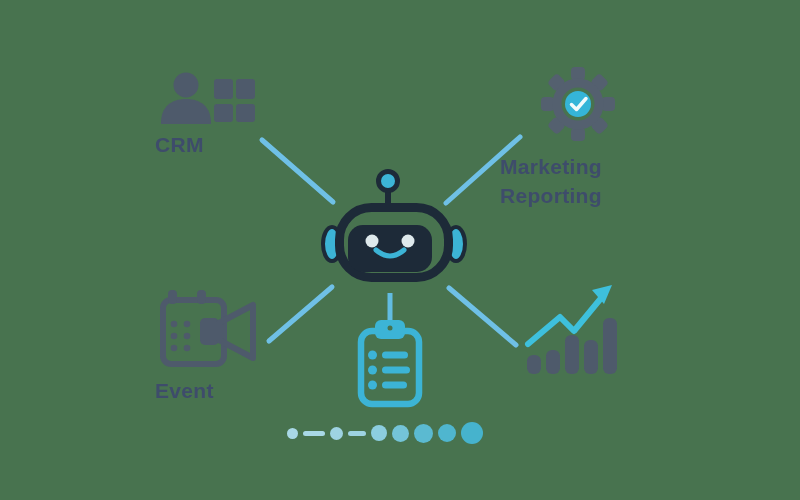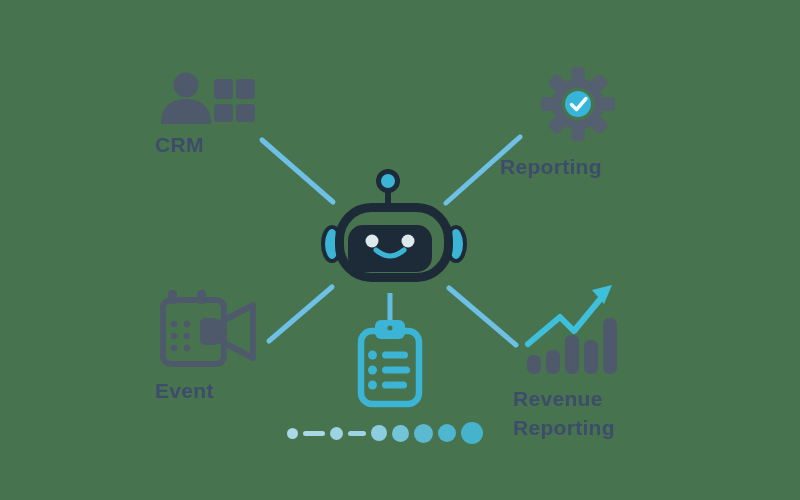--- a/index.html
+++ b/index.html
@@ -67,20 +67,21 @@
       <rect x="31" y="1" width="14" height="13" rx="4" transform="rotate(180 38 38)"></rect>
       <rect x="31" y="1" width="14" height="13" rx="4" transform="rotate(225 38 38)"></rect>
       <rect x="31" y="1" width="14" height="13" rx="4" transform="rotate(270 38 38)"></rect>
       <rect x="31" y="1" width="14" height="13" rx="4" transform="rotate(315 38 38)"></rect>
     </g>
     <circle cx="38" cy="38" r="21" fill="none" stroke="#54606F" stroke-width="9"></circle>
     <circle cx="38" cy="38" r="13" fill="#35B5D8"></circle>
     <polyline points="31.5,38.5 36.5,43.5 46,32.5" fill="none" stroke="#F2FAFB" stroke-width="3.5" stroke-linecap="round" stroke-linejoin="round"></polyline>
   </svg>
   <div class="label" style="left:500px;top:152px;width:165px">
+    <div>Marketing</div>
     <div>Reporting</div>
   </div>
 
   <svg class="abs" style="left:156px;top:290px" width="106" height="82" viewBox="0 0 106 82">
     <rect x="7" y="10" width="61" height="64" rx="8" fill="none" stroke="#4E5A6B" stroke-width="6"></rect>
     <rect x="12" y="0" width="9" height="14" rx="4" fill="#4E5A6B"></rect>
     <rect x="41" y="0" width="9" height="14" rx="4" fill="#4E5A6B"></rect>
     <g fill="#4E5A6B">
       <circle cx="18" cy="34" r="3.3"></circle>
         <circle cx="31" cy="34" r="3.3"></circle>
@@ -100,24 +101,20 @@
     <g fill="#4E5A6B">
       <rect x="3" y="72" width="14" height="19" rx="6"></rect>
       <rect x="22" y="67" width="14" height="24" rx="6"></rect>
       <rect x="41" y="52" width="14" height="39" rx="6"></rect>
       <rect x="60" y="57" width="14" height="34" rx="6"></rect>
       <rect x="79" y="35" width="14" height="56" rx="6"></rect>
     </g>
     <polyline points="4,61 36,34 50,48 78,14" fill="none" stroke="#3EC0DC" stroke-width="6" stroke-linecap="round" stroke-linejoin="round"></polyline>
     <polygon points="88,2 68,7 80,21" fill="#3EC0DC"></polygon>
   </svg>
-  <div class="label" style="left:513px;top:384px;width:130px;line-height:29px">
-    <div>Revenue</div>
-    <div>Reporting</div>
-  </div>
 
   <svg class="abs" style="left:310px;top:164px" width="170" height="125" viewBox="0 0 170 125">
     <line x1="78" y1="26" x2="78" y2="43" stroke="#1D2A38" stroke-width="6"></line>
     <circle cx="78" cy="17" r="9.5" fill="#3CB4D6" stroke="#1D2A38" stroke-width="5"></circle>
     <ellipse cx="22" cy="80" rx="9" ry="17" fill="#3CB4D6" stroke="#1D2A38" stroke-width="4"></ellipse>
     <ellipse cx="146" cy="80" rx="9" ry="17" fill="#3CB4D6" stroke="#1D2A38" stroke-width="4"></ellipse>
     <rect x="29.5" y="43.5" width="109" height="70" rx="32" fill="none" stroke="#1D2A38" stroke-width="9"></rect>
     <rect x="38" y="61" width="84" height="47" rx="15" fill="#1D2A38"></rect>
     <circle cx="62" cy="77" r="6.5" fill="#DEE9EC"></circle>
     <circle cx="98" cy="77" r="6.5" fill="#DEE9EC"></circle>

